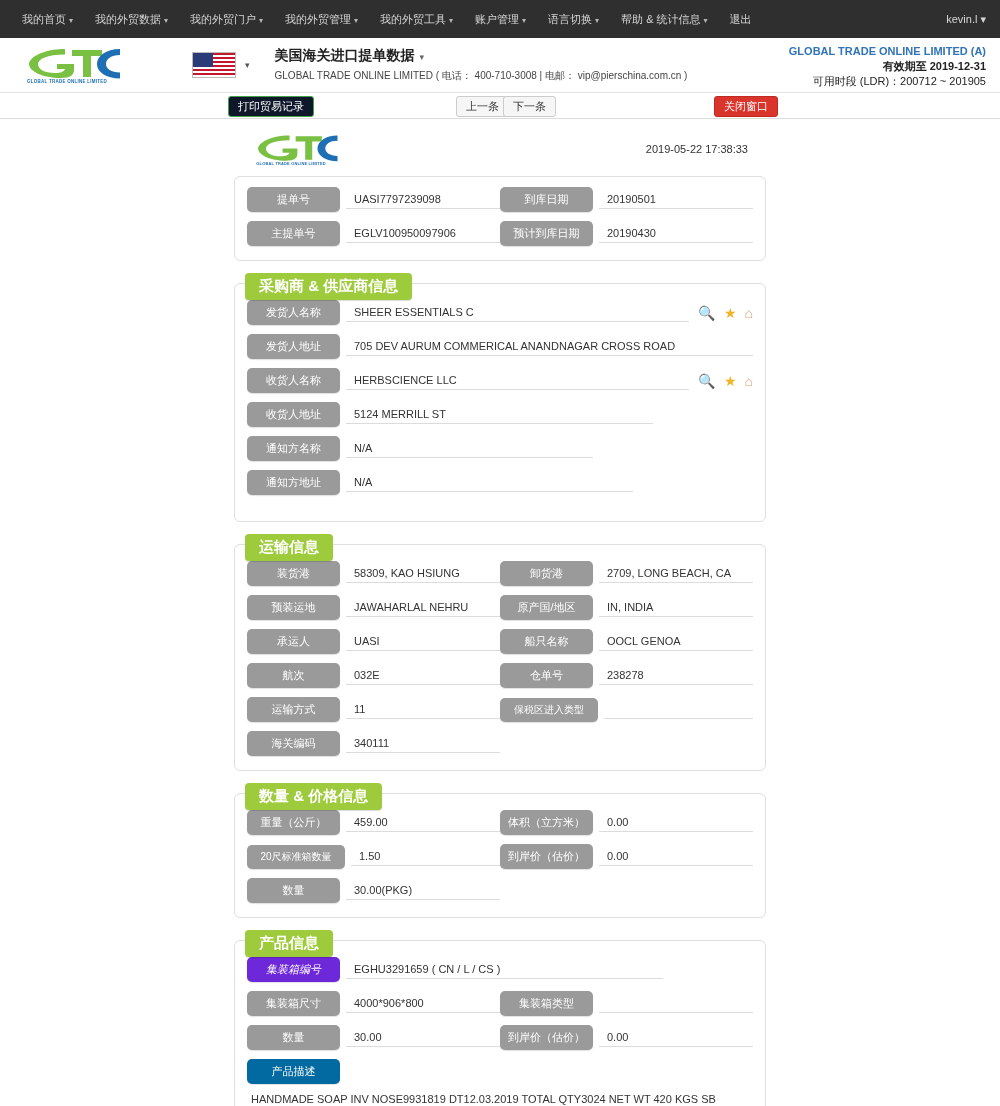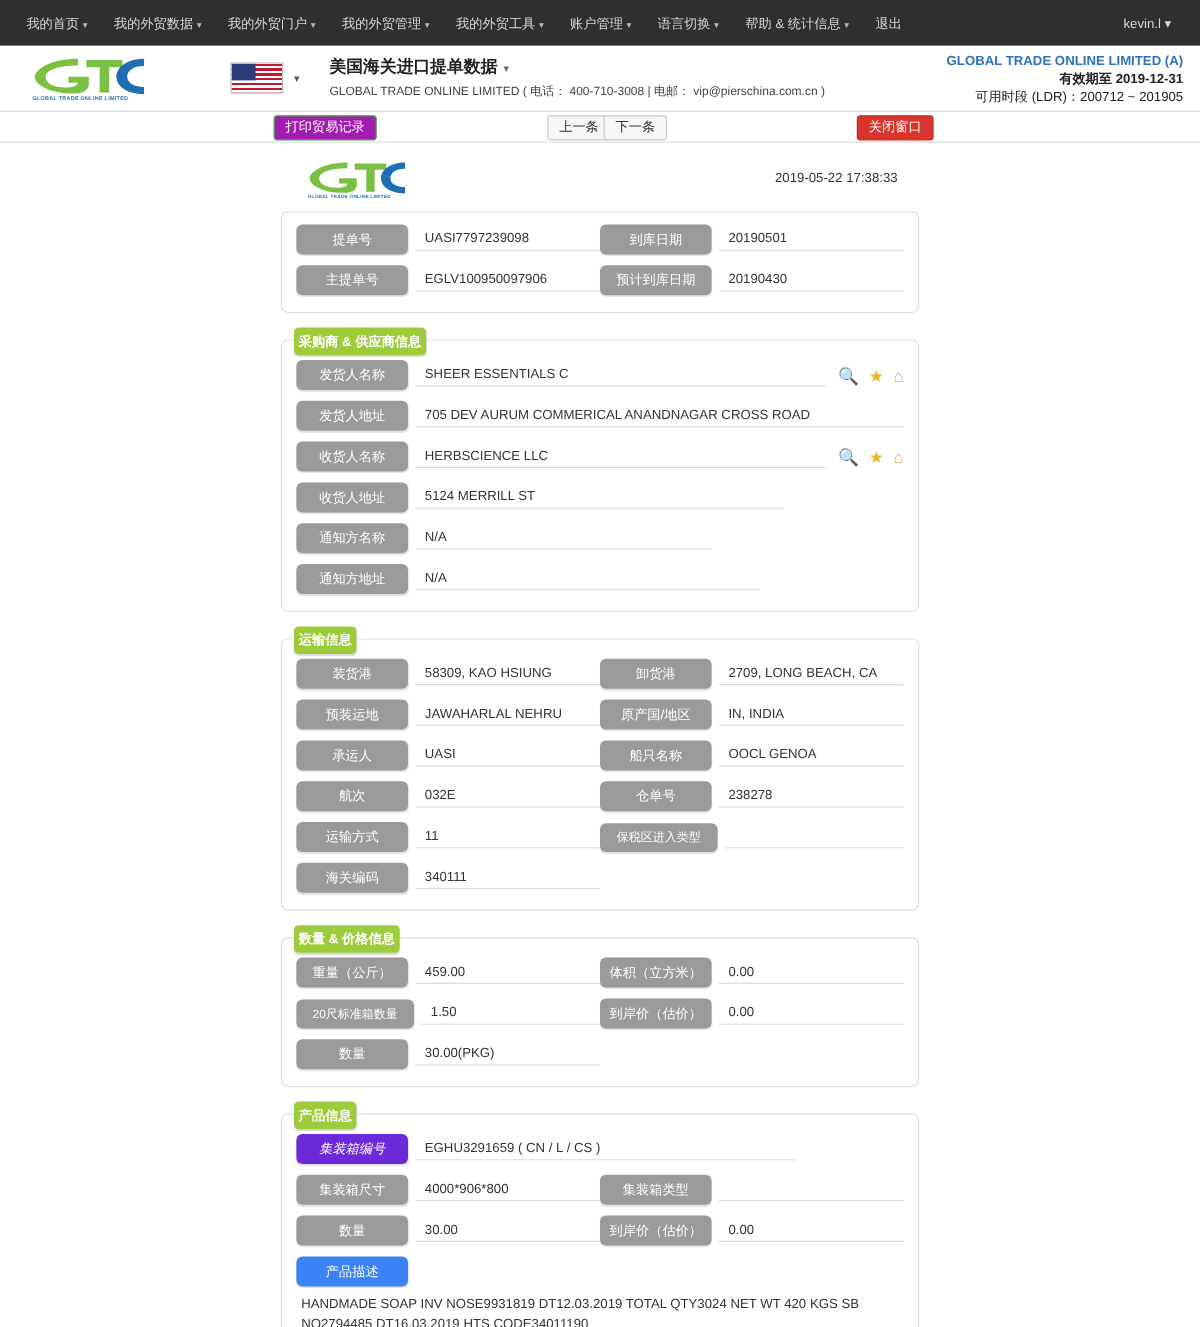--- a/index.html
+++ b/index.html
@@ -12,21 +12,21 @@
   }
   .page { position:relative; width:1000px; height:1106px; overflow:hidden; background:#1e1e1e; }
 
   
   .topnav {
     height:38px; background:#2f2f2f; display:flex; align-items:center;
     padding-left:22px; color:#cfcfcf; font-size:11px; position:relative;
   }
   .topnav .nav-item { margin-right:22px; white-space:nowrap; cursor:pointer; color:#d6d6d6; }
   .topnav .nav-item .caret { font-size:8px; margin-left:3px; color:#b5b5b5; }
-  .topnav .user { position:absolute; right:24px; color:#d6d6d6; }
+  .topnav .user { position:absolute; right:14px; color:#d6d6d6; }
 
   
   .header {
     height:55px; background:#ffffff; position:relative; display:flex; align-items:center;
     border-bottom:1px solid #e3e3e3;
   }
   .logo-wrap { margin-left:22px; width:120px; }
   .flagbox { margin-left:50px; display:flex; align-items:center; }
   .flag { width:44px; height:26px; border:1px solid #bbb; position:relative; overflow:hidden; background:#fff; }
   .flag .stripes { position:absolute; inset:0; background:
@@ -41,52 +41,52 @@
   .acct .a1 { color:#2f73b8; font-size:11px; font-weight:bold;text-align:right; }
   .acct .a2 { color:#222; font-size:11px; font-weight:bold; }
   .acct .a3 { color:#222; font-size:11px; }
 
   
   .toolbar {
     background:#fff; height:26px; position:relative; border-bottom:1px solid #dcdcdc;
   }
   .btn { position:absolute; top:3px; font-size:11px; border-radius:3px; padding:3px 9px;
          cursor:pointer; line-height:13px; white-space:nowrap; }
-  .btn-green { background:#a21caf; border:1px solid #43a047; color:#fff; left:228px; }
+  .btn-green { background:#0f172a; border:1px solid #43a047; color:#fff; left:228px; }
   .btn-gray  { background:#f6f6f6; border:1px solid #ccc; color:#333; }
   .btn-prev { left:456px; }
   .btn-next { left:503px; }
   .btn-red { background:#d9352c; border:1px solid #bf2b23; color:#fff; left:714px; }
 
   
   .docwrap { background:#fff; padding:0 0 6px 0; position:relative; }
   .doc { width:536px; margin:0 auto; background:#fff; padding-top:6px; }
 
   .docheader { display:flex; align-items:center; justify-content:space-between; padding:6px 20px 4px 20px; }
   .docdate { font-size:11px; color:#333; }
 
   .panel { border:1px solid #dfdfdf; border-radius:6px; margin:6px 2px 14px 2px; padding:10px 12px 12px 12px;
            background:#fff; position:relative; }
   .panel.with-head { margin-top:22px; padding-top:16px; }
   .sect-head { position:absolute; top:-11px; left:10px; background:#9ecb3c;
-      color:#fff; font-size:11px; font-weight:bold; border-radius:4px; padding:4px 4px;
+      color:#fff; font-size:15px; font-weight:bold; border-radius:4px; padding:4px 14px;
       box-shadow:0 1px 1px rgba(0,0,0,.15); }
 
   .row { display:flex; align-items:center; margin-bottom:9px; }
   .cell { display:flex; align-items:center; }
   .cell.half { width:50%; }
   .cell.full { width:100%; }
   .lbl {
     background:#9a9a9a; color:#fff; font-size:11px; border-radius:5px;
     padding:5px 0; text-align:center; width:93px; flex:0 0 93px; white-space:nowrap;
     box-shadow:0 1px 1px rgba(0,0,0,.12);
   }
   .lbl.wide { width:98px; flex:0 0 98px; font-size:10px; }
   .lbl.orange { background:#6d28d9;font-style:italic; }
-  .lbl.green  { background:#3b82f6; }
+  .lbl.green  { background:#0369a1; }
   .val { border-bottom:1px solid #dcdcdc; font-size:11px; color:#333; padding:3px 0 3px 8px;
          margin-left:6px; flex:1 1 auto; min-height:19px; white-space:nowrap; overflow:hidden; }
   .icons { display:flex; gap:8px; margin-left:10px; align-items:center; }
   .icons span { font-size:14px; cursor:pointer; line-height:14px; }
   .icon-search { color:#7fa8c9; }
   .icon-star { color:#f0b429; }
   .icon-home { color:#e0a070; }
   .freetext { font-size:11px; color:#333; line-height:17px; padding:3px 2px 0 4px; }
 
   
@@ -216,21 +216,21 @@
             <span class="lbl">收货人地址</span>
             <span class="val" style="margin-right:100px">5124 MERRILL ST</span>
           </div>
         </div>
         <div class="row">
           <div class="cell full">
             <span class="lbl">通知方名称</span>
             <span class="val" style="margin-right:160px">N/A</span>
           </div>
         </div>
-        <div class="row" style="margin-bottom:2px">
+        <div class="row" style="margin-bottom:14px">
           <div class="cell full">
             <span class="lbl">通知方地址</span>
             <span class="val" style="margin-right:120px">N/A</span>
           </div>
         </div>
       </div>
 
       <div class="panel with-head">
         <div class="sect-head">运输信息</div>
         <div class="row">

